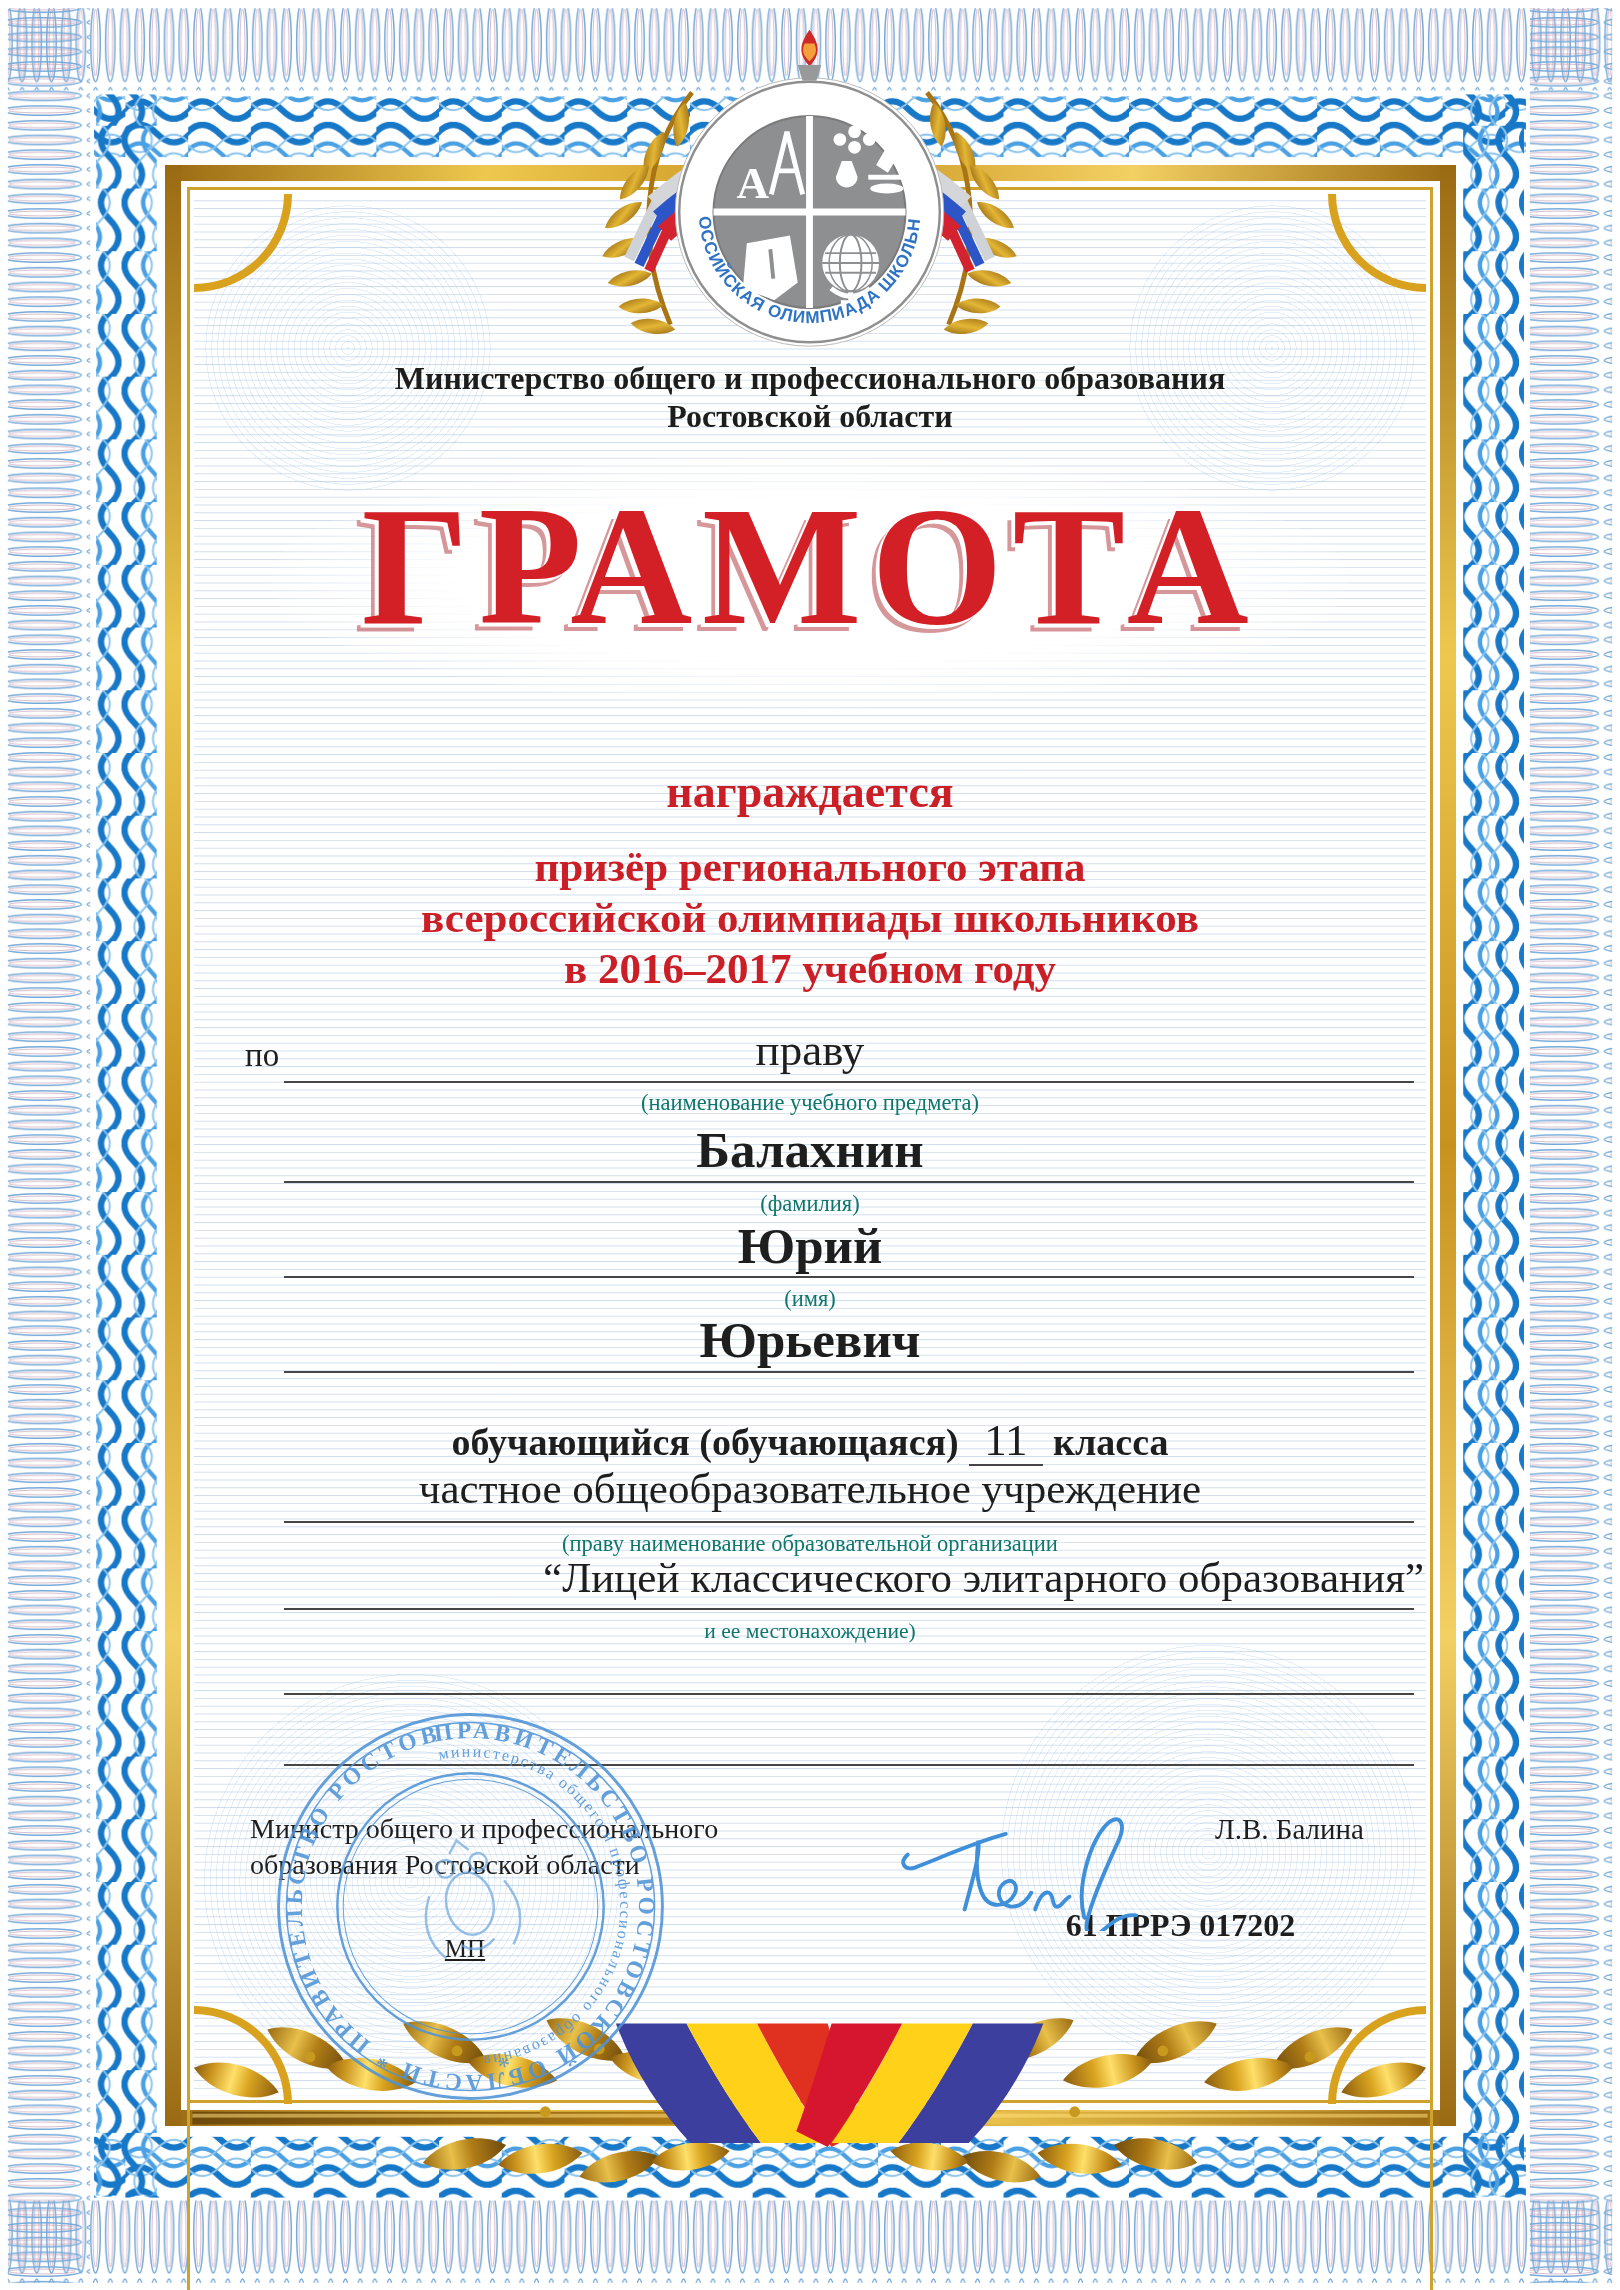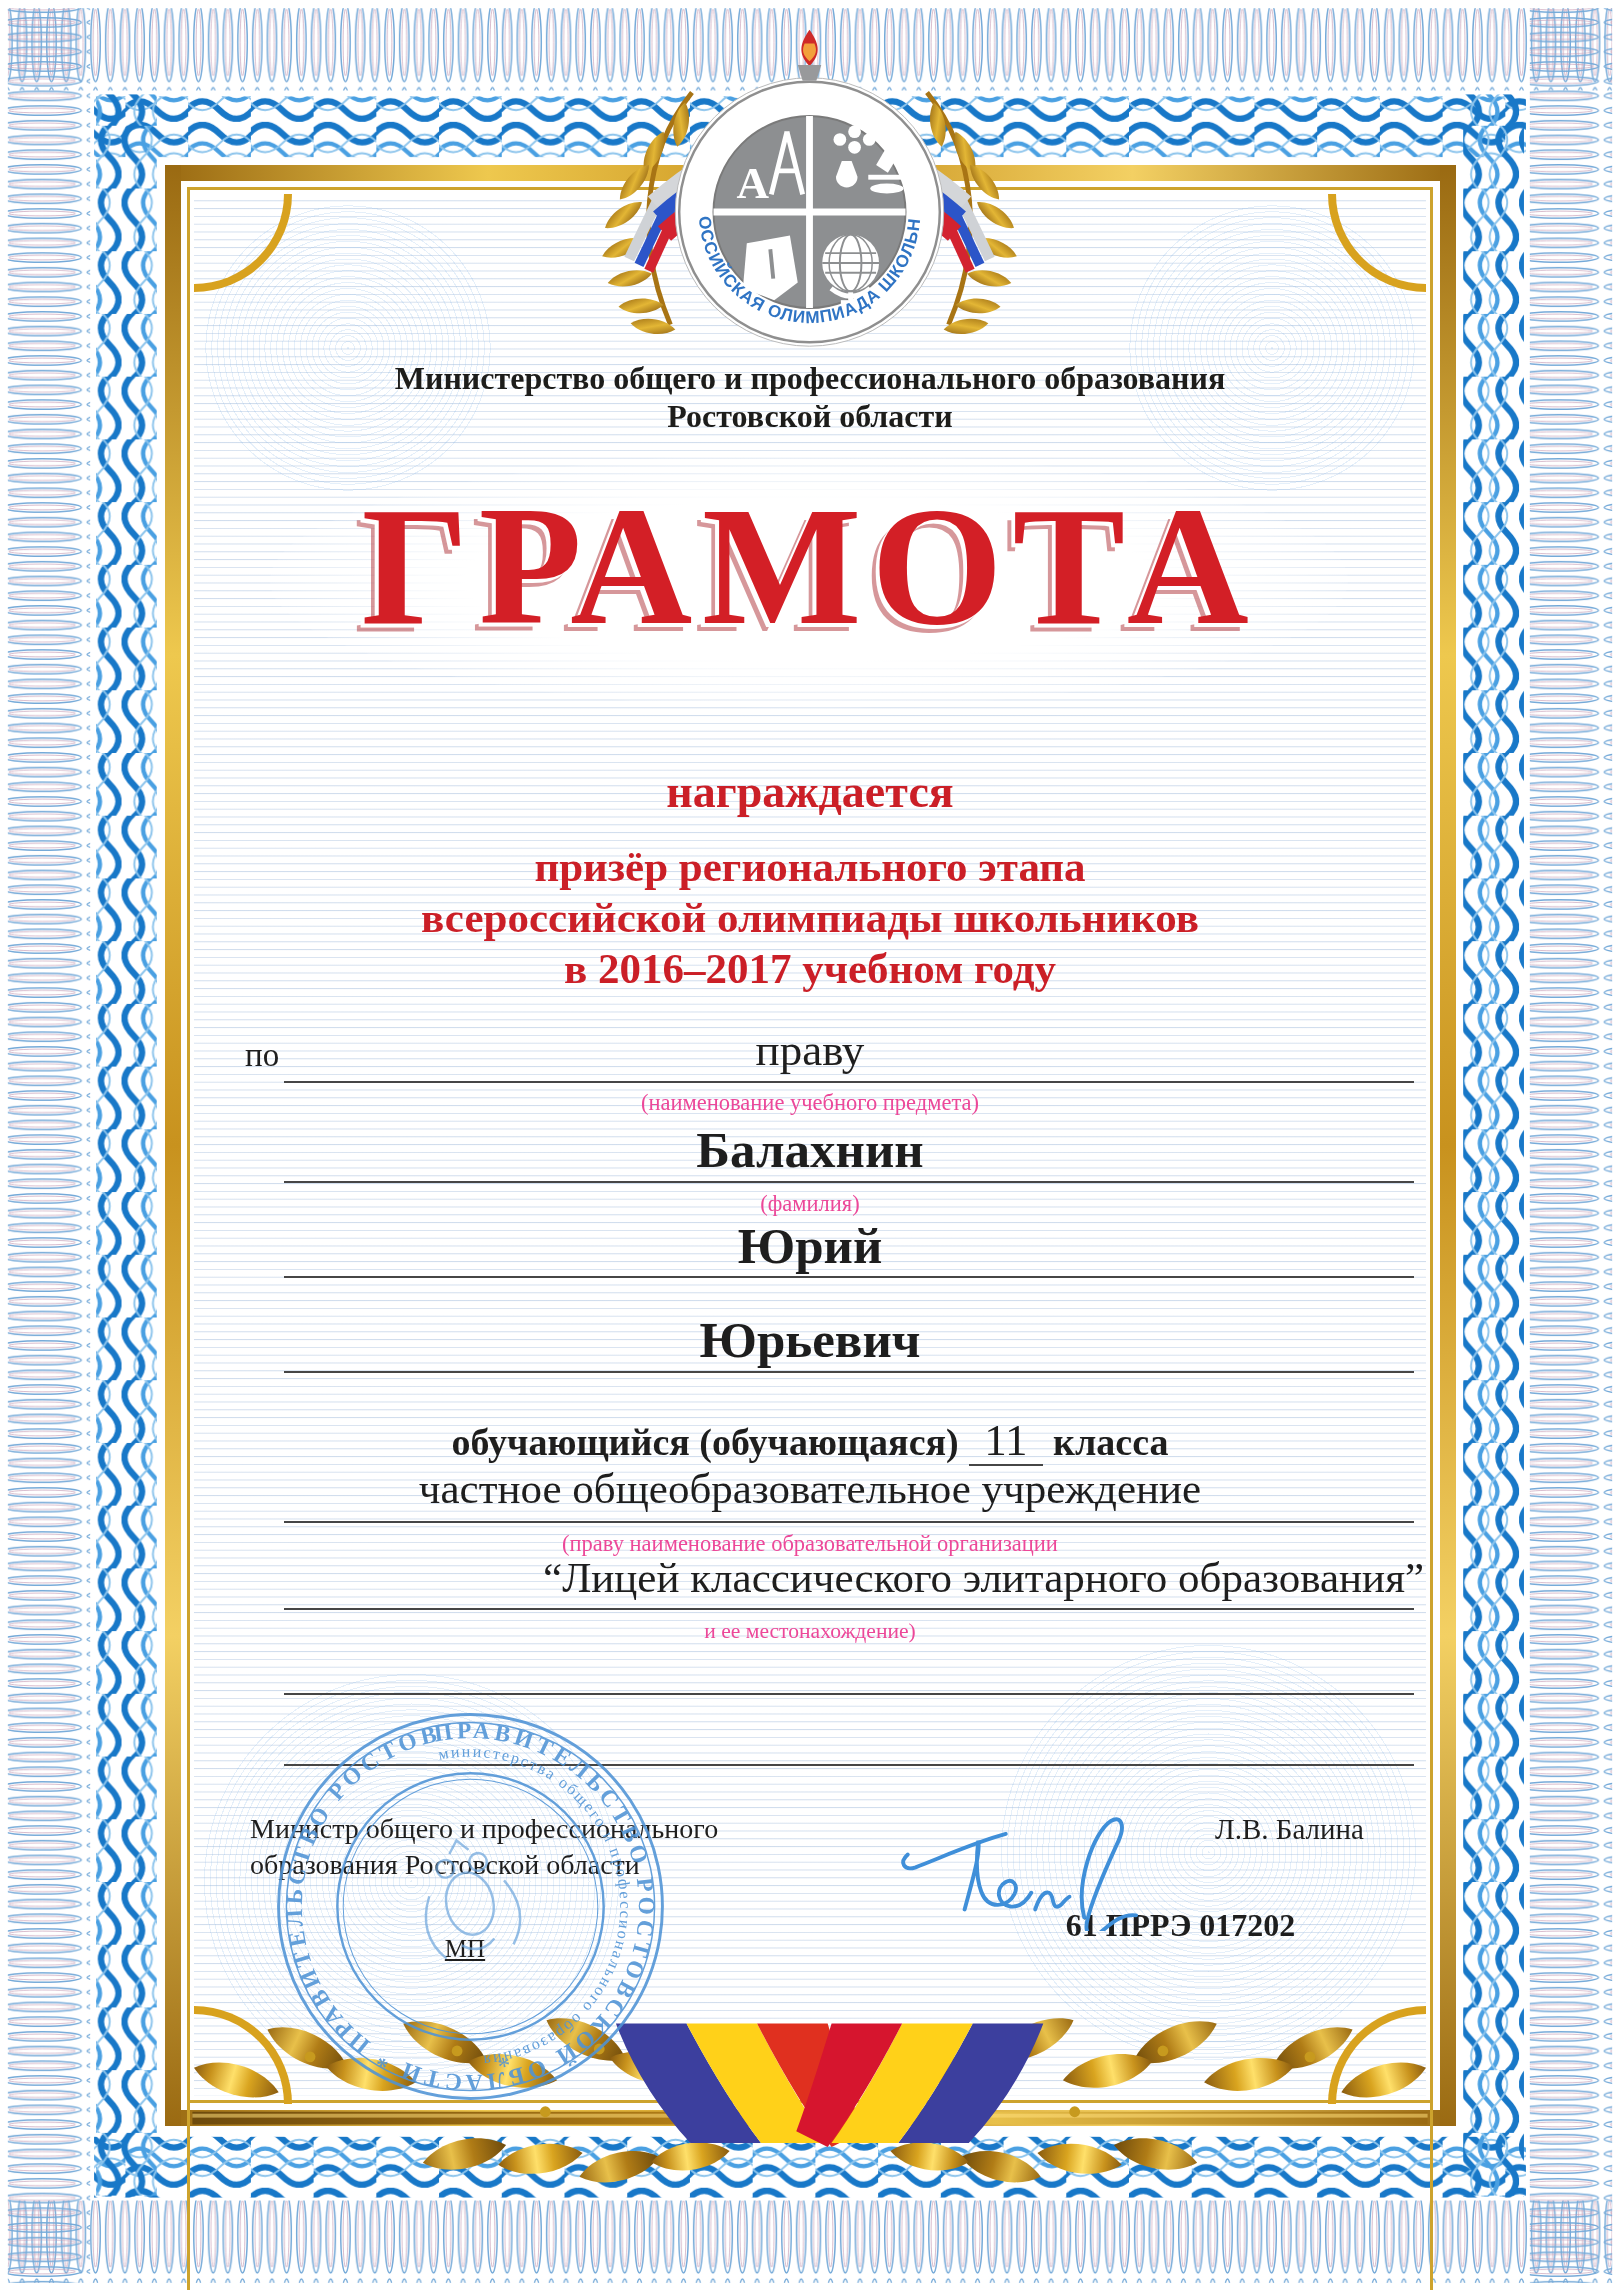--- a/index.html
+++ b/index.html
@@ -43,21 +43,21 @@
   
   .content{left:196px;top:0;width:1228px;height:2291px;z-index:5;}
   .ministry{top:359px;font-size:32px;font-weight:700;line-height:38px;color:#1d1d1b;}
   .cloud{left:74px;top:453px;width:1078px;height:255px;border-radius:50%;
      background:radial-gradient(ellipse at center, #ffffff 45%, rgba(255,255,255,0) 75%);}
   .title{top:474px;font-size:169px;font-weight:700;color:#d31f26;letter-spacing:9.8px;line-height:1.1;
      text-shadow:-3.9px 3.9px 0 #ffffff, -7.8px 7.8px 0 rgba(165,24,30,.45);}
   .awarded{top:765px;font-size:46px;font-weight:700;color:#cb1f27;}
   .alines{top:841px;font-size:43px;font-weight:700;color:#cb1f27;line-height:51px;}
   .fline{border-top:2.5px solid #464646;height:0;left:88px;right:9.8px;}
-  .caption{font-size:22.5px;color:#ec4899;}
+  .caption{font-size:22.5px;color:#0f766e;}
   .fval{font-size:45px;}
   .fvalb{font-size:51px;font-weight:700;}
   .po{left:49px;top:1037px;font-size:33px;}
   .r-subject{top:1024px;} .l-subject{top:1081px;} .c-subject{top:1090px;}
   .r-surname{top:1121px;} .l-surname{top:1181px;} .c-surname{top:1191px;}
   .r-name{top:1217px;}    .l-name{top:1276px;}    .c-name{top:1286px;}
   .r-patro{top:1311px;}   .l-patro{top:1371px;}   .c-patro{top:1381px;}
   .grade{top:1417px;font-size:38px;font-weight:700;}
   .grade .num{display:inline-block;font-weight:400;font-size:45px;border-bottom:2.5px solid #464646;
      padding:0 15.7px;margin:0 9.8px;line-height:1.05;}
@@ -284,20 +284,21 @@
     <div class="abs ctr fval r-subject">праву</div>
     <div class="abs fline l-subject"></div>
     <div class="abs ctr caption c-subject">(наименование учебного предмета)</div>
 
     <div class="abs ctr fvalb r-surname">Балахнин</div>
     <div class="abs fline l-surname"></div>
     <div class="abs ctr caption c-surname">(фамилия)</div>
 
     <div class="abs ctr fvalb r-name">Юрий</div>
     <div class="abs fline l-name"></div>
+    <div class="abs ctr caption c-name">(имя)</div>
 
     <div class="abs ctr fvalb r-patro">Юрьевич</div>
     <div class="abs fline l-patro"></div>
 
     <div class="abs ctr grade">
       <span>обучающийся (обучающаяся)</span><span class="num">11</span><span>класса</span>
     </div>
 
     <div class="abs ctr r-orgtype">частное общеобразовательное учреждение</div>
     <div class="abs fline l-orgtype"></div>

